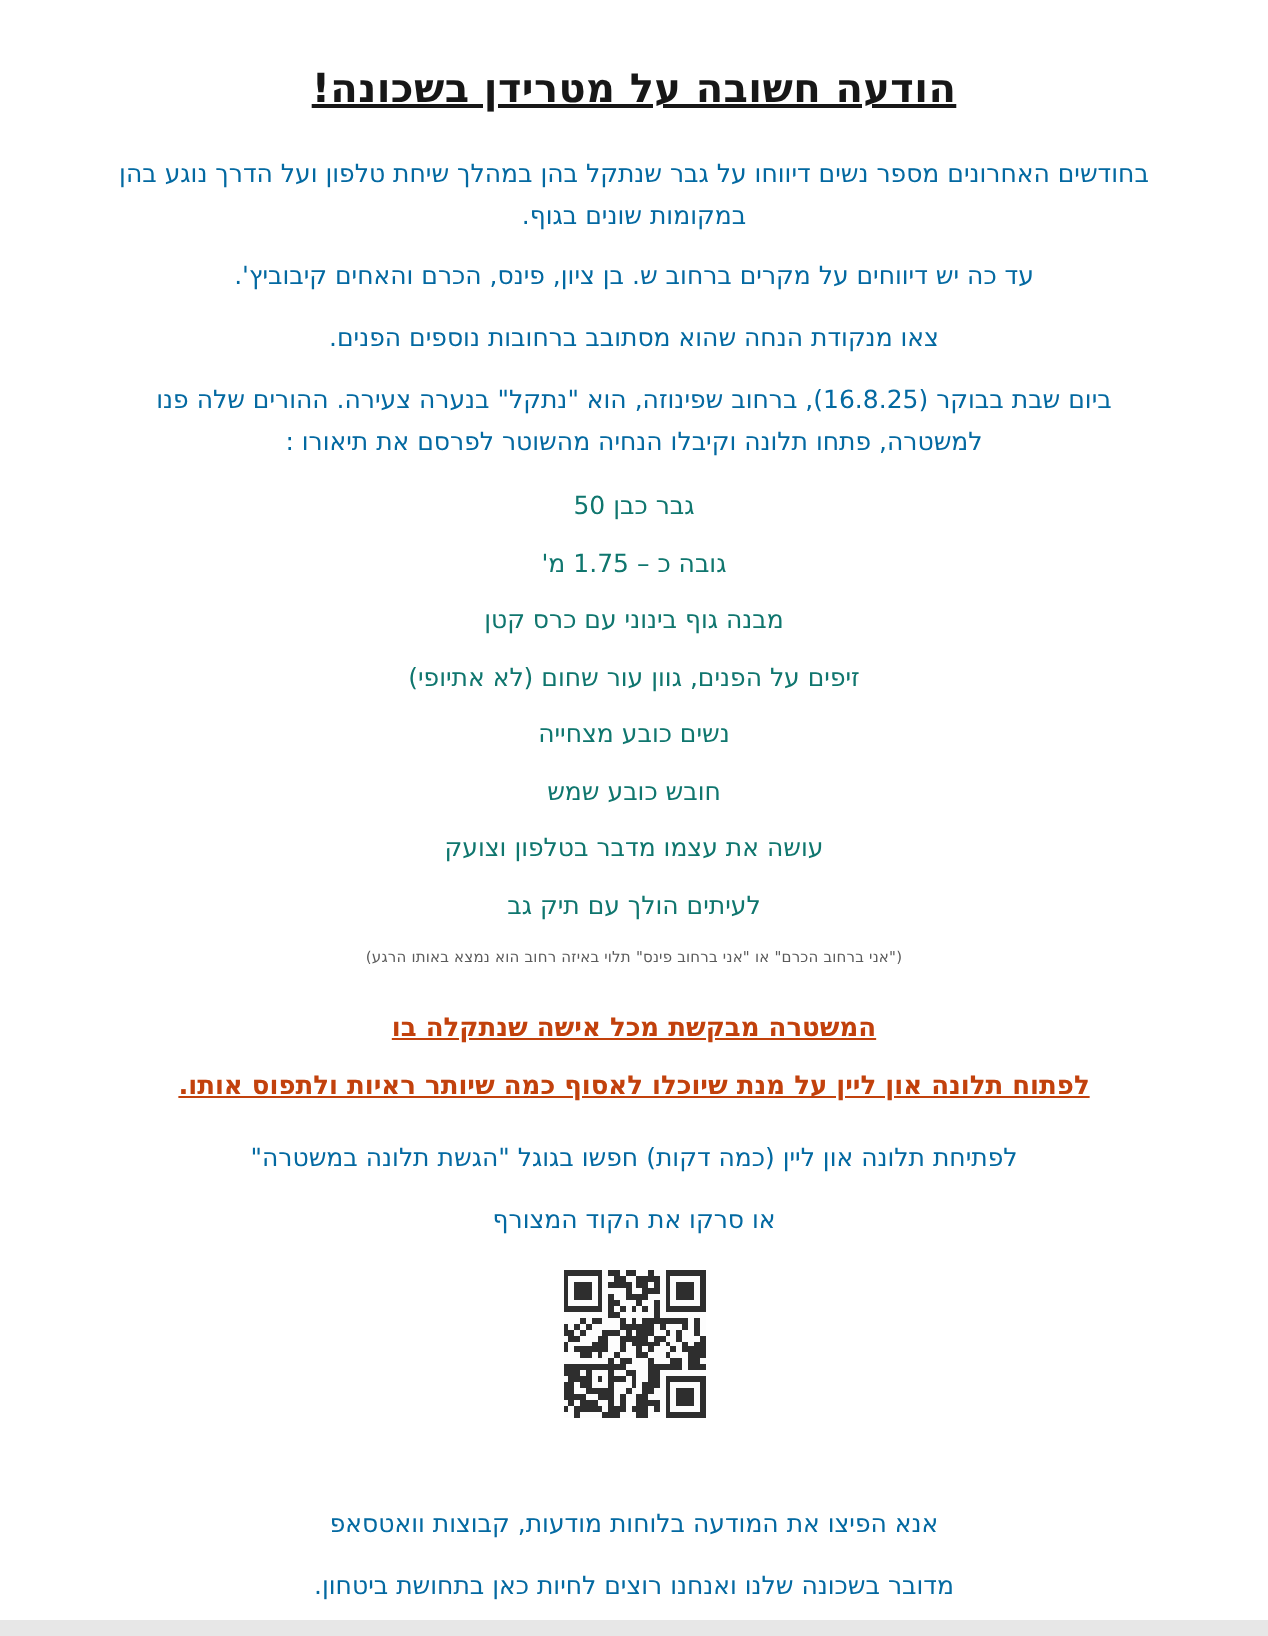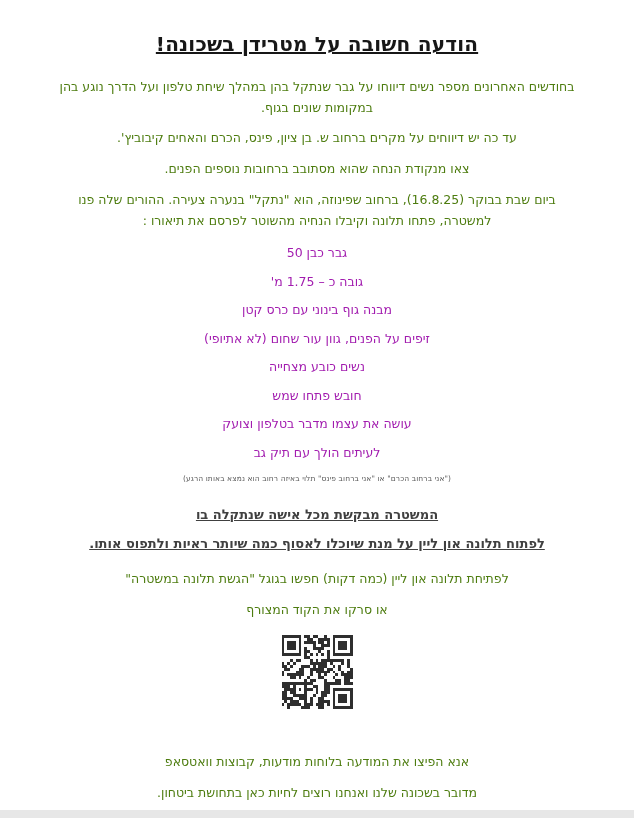--- a/index.html
+++ b/index.html
@@ -21,41 +21,41 @@
     font-weight:bold;
     color:#171717;
     text-decoration:underline;
     margin:0 0 20px 0;
     letter-spacing:.2px;
   }
   .para{
     font-size:12.5px;
     line-height:21px;
     margin:0 58px 9px 58px;
-    color:#4d7c0f;
+    color:#0369a1;
   }
   .para.gap{margin-bottom:10px;}
   .desc{margin-top:15px;}
   .desc p{
     font-size:12.5px;
     line-height:13px;
     margin:0 0 15.5px 0;
-    color:#a21caf;
+    color:#0f766e;
   }
   .fine{
     font-size:7.5px;
     color:#5a5a5a;
     margin:8px 0 24px 0;
     letter-spacing:.1px;
   }
   .bold-u{
     font-size:13px;
     font-weight:bold;
     text-decoration:underline;
-    color:#404040;
+    color:#c2410c;
     margin:0 0 14px 0;
   }
   .bold-u.last{margin-bottom:17px;}
   .qr{
     display:grid;
     grid-template-columns:repeat(25,1fr);
     grid-template-rows:repeat(25,1fr);
     width:71px;height:74px;
     margin:15px auto 0 auto;
     background:#fdfdfd;
@@ -80,21 +80,21 @@
   <p class="para gap">עד כה יש דיווחים על מקרים ברחוב ש. בן ציון, פינס, הכרם והאחים קיבוביץ'.</p>
   <p class="para gap">צאו מנקודת הנחה שהוא מסתובב ברחובות נוספים הפנים.</p>
   <p class="para">ביום שבת בבוקר (16.8.25), ברחוב שפינוזה, הוא "נתקל" בנערה צעירה. ההורים שלה פנו למשטרה, פתחו תלונה וקיבלו הנחיה מהשוטר לפרסם את תיאורו :</p>
 
   <div class="desc">
     <p>גבר כבן 50</p>
     <p>גובה כ – 1.75 מ'</p>
     <p>מבנה גוף בינוני עם כרס קטן</p>
     <p>זיפים על הפנים, גוון עור שחום (לא אתיופי)</p>
     <p>נשים כובע מצחייה</p>
-    <p>חובש פתחו שמש</p>
+    <p>חובש כובע שמש</p>
     <p>עושה את עצמו מדבר בטלפון וצועק</p>
     <p>לעיתים הולך עם תיק גב</p>
   </div>
 
   <p class="fine">("אני ברחוב הכרם" או "אני ברחוב פינס" תלוי באיזה רחוב הוא נמצא באותו הרגע)</p>
 
   <p class="bold-u">המשטרה מבקשת מכל אישה שנתקלה בו</p>
   <p class="bold-u last">לפתוח תלונה און ליין על מנת שיוכלו לאסוף כמה שיותר ראיות ולתפוס אותו.</p>
 
   <p class="para gap">לפתיחת תלונה און ליין (כמה דקות) חפשו בגוגל "הגשת תלונה במשטרה"</p>

